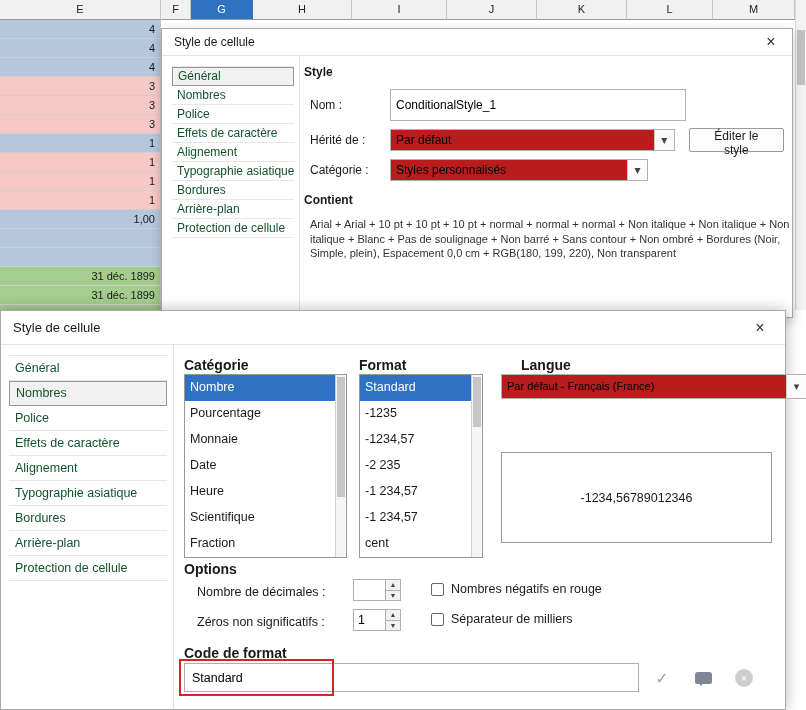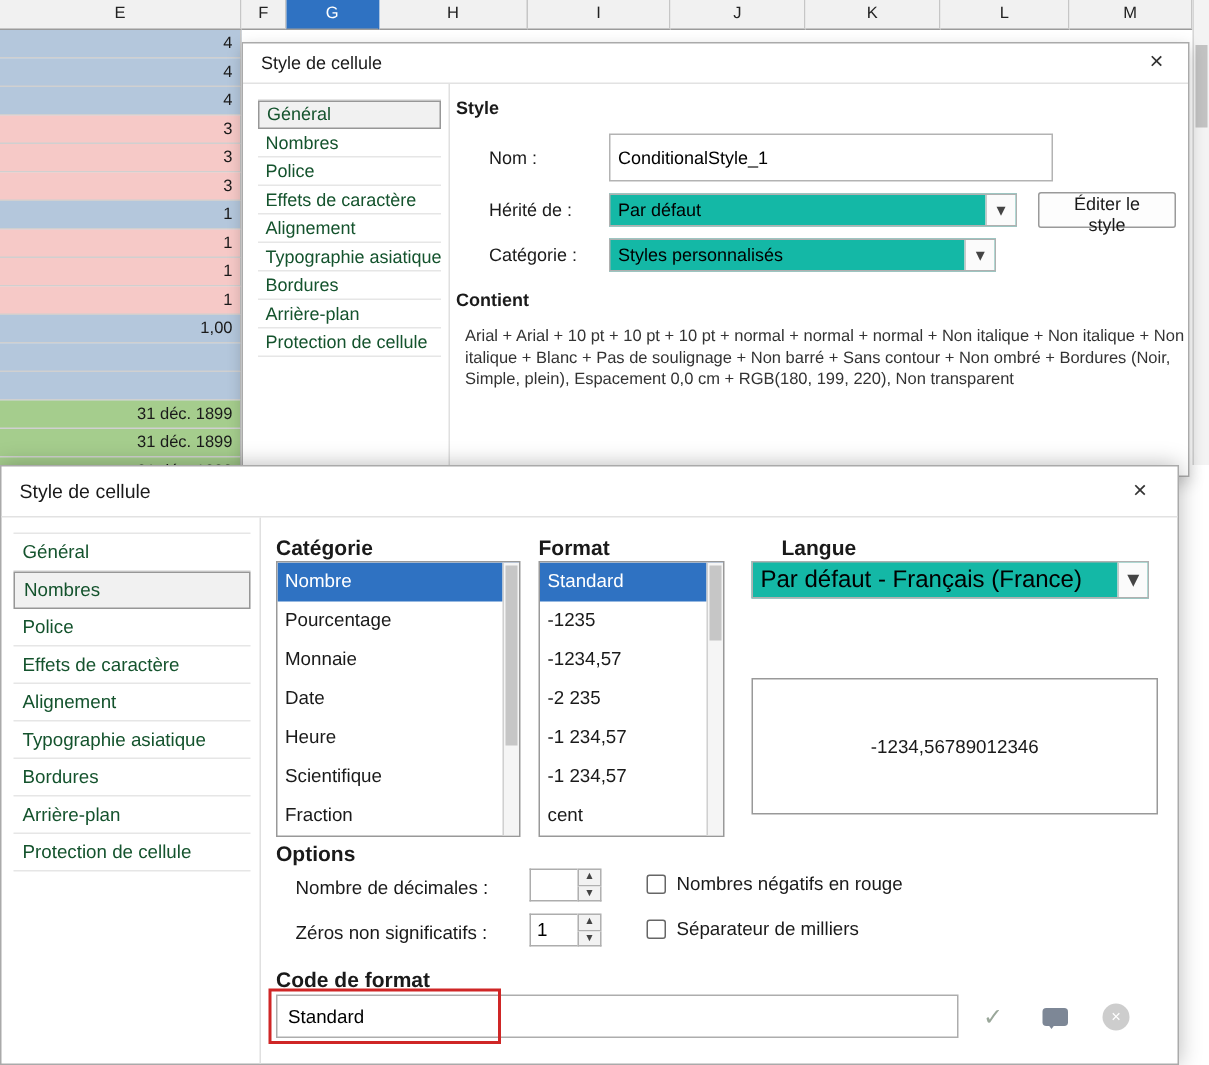--- a/index.html
+++ b/index.html
@@ -29,36 +29,36 @@
 
   
   .dlg { position:absolute; background:#fff; border:1px solid #aaaaaa; }
   .ttl { position:relative; border-bottom:1px solid #e2e2e2; }
   .ttl-text { color:#1a1a1a; }
   .close { position:absolute; top:0; right:8px; width:26px; text-align:center; font-size:16px; color:#333; cursor:default; }
   .tab { white-space:nowrap; overflow:hidden; border-bottom:1px solid #e6e6e6; color:#14532d; }
   .tab.sel { border:1px solid #979797; background:#f1f1f1; }
   .vline { position:absolute; width:1px; background:#e0e0e0; }
   .h { font-weight:bold; color:#1a1a1a; }
-  .combo { display:flex; border:1px solid #b0b0b0; background:#14b8a6; align-items:flex-start; }
+  .combo { display:flex; border:1px solid #b0b0b0; background:#b91c1c; align-items:flex-start; }
   .combo-val { flex:1; padding:0 5px; white-space:nowrap; overflow:hidden; }
   .combo-arrow { width:20px; border-left:1px solid #c9c9c9; background:#fbfbfb; text-align:center; color:#444; }
 
   
   .dlg1 { left:161px; top:28px; width:632px; height:290px; z-index:10; box-shadow:0 4px 10px rgba(0,0,0,.22); }
   .dlg1 .ttl { height:27px; font-size:12px; line-height:26px; padding-left:12px; }
   .dlg1 .close { line-height:26px; }
   .side1 { position:absolute; left:10px; top:37px; width:122px; border-top:1px solid #e6e6e6; }
   .side1 .tab { height:19px; line-height:18px; font-size:12px; padding-left:5px; }
   .side1 .tab.sel { line-height:16px; }
   .vline1 { left:137px; top:27px; bottom:0; }
   .content1 { position:absolute; left:140px; top:32px; right:8px; font-size:12px; }
   .content1 .h { font-size:12px; margin:4px 0 10px 2px; }
   .frow { display:flex; align-items:center; margin:0 0 7px 8px; }
-  .flabel { width:80px; color:#1a1a1a; flex:0 0 80px;margin-left:16px; }
+  .flabel { width:80px; color:#1a1a1a; flex:0 0 80px; }
   .tinput { width:296px; height:32px; border:1px solid #b3b3b3; font:12px "Liberation Sans","DejaVu Sans",sans-serif; padding:0 5px; }
   .combo1 { width:296px; height:22px; line-height:20px; font-size:12px; }
   .combo-cat { width:258px; }
   .btn-edit { margin-left:14px; height:24px; padding:0 12px; border:1px solid #9a9a9a; border-radius:2px;
               background:#fdfdfd; font:12px "Liberation Sans","DejaVu Sans",sans-serif; color:#1a1a1a; }
   .h-contient { margin-top:12px !important; }
   .contient { width:500px; margin:7px 0 0 8px; font-size:11px; line-height:14.5px; color:#333; }
 
   
   .dlg2 { left:0; top:310px; width:786px; height:400px; z-index:20; box-shadow:0 0 14px rgba(0,0,0,.28); }
@@ -74,21 +74,21 @@
 
   .listbox { position:absolute; top:63px; height:184px; border:1px solid #999; background:#fff; overflow:hidden; }
   .lb-cat { left:183px; width:163px; } .lb-fmt { left:358px; width:124px; }
   .lb-item { height:26px; line-height:25px; font-size:12.5px; padding-left:5px; white-space:nowrap; overflow:hidden; color:#1a1a1a; }
   .lb-item.sel { background:#2f72c2; color:#fff; }
   .lb-scroll { position:absolute; right:0; top:0; bottom:0; width:11px; background:#f5f5f5; border-left:1px solid #d0d0d0; }
   .lb-thumb { position:absolute; left:1px; width:8px; background:#c6c6c6; }
   .lb-cat .lb-thumb { top:2px; height:120px; }
   .lb-fmt .lb-thumb { top:2px; height:50px; }
 
-  .combo-lang { position:absolute; left:500px; top:63px; width:265px; height:25px; line-height:23px; font-size:16px; }
+  .combo-lang { position:absolute; left:500px; top:63px; width:306px; height:25px; line-height:23px; font-size:11px; }
   .preview { position:absolute; left:500px; top:141px; width:271px; height:91px; border:1px solid #999;
              display:flex; align-items:center; justify-content:center; font-size:12.5px; color:#1a1a1a; }
 
   .optlabel { position:absolute; font-size:12.5px; color:#1a1a1a; }
   .l-dec { left:196px; top:274px; } .l-zer { left:196px; top:304px; }
   .spin { position:absolute; display:flex; height:22px; }
   .s-dec { left:352px; top:268px; } .s-zer { left:352px; top:298px; }
   .spin-val { width:32px; height:22px; border:1px solid #adadad; border-right:none;
               font:12.5px "Liberation Sans","DejaVu Sans",sans-serif; padding:0 4px; }
   .spin-btns { display:flex; flex-direction:column; width:16px; }

